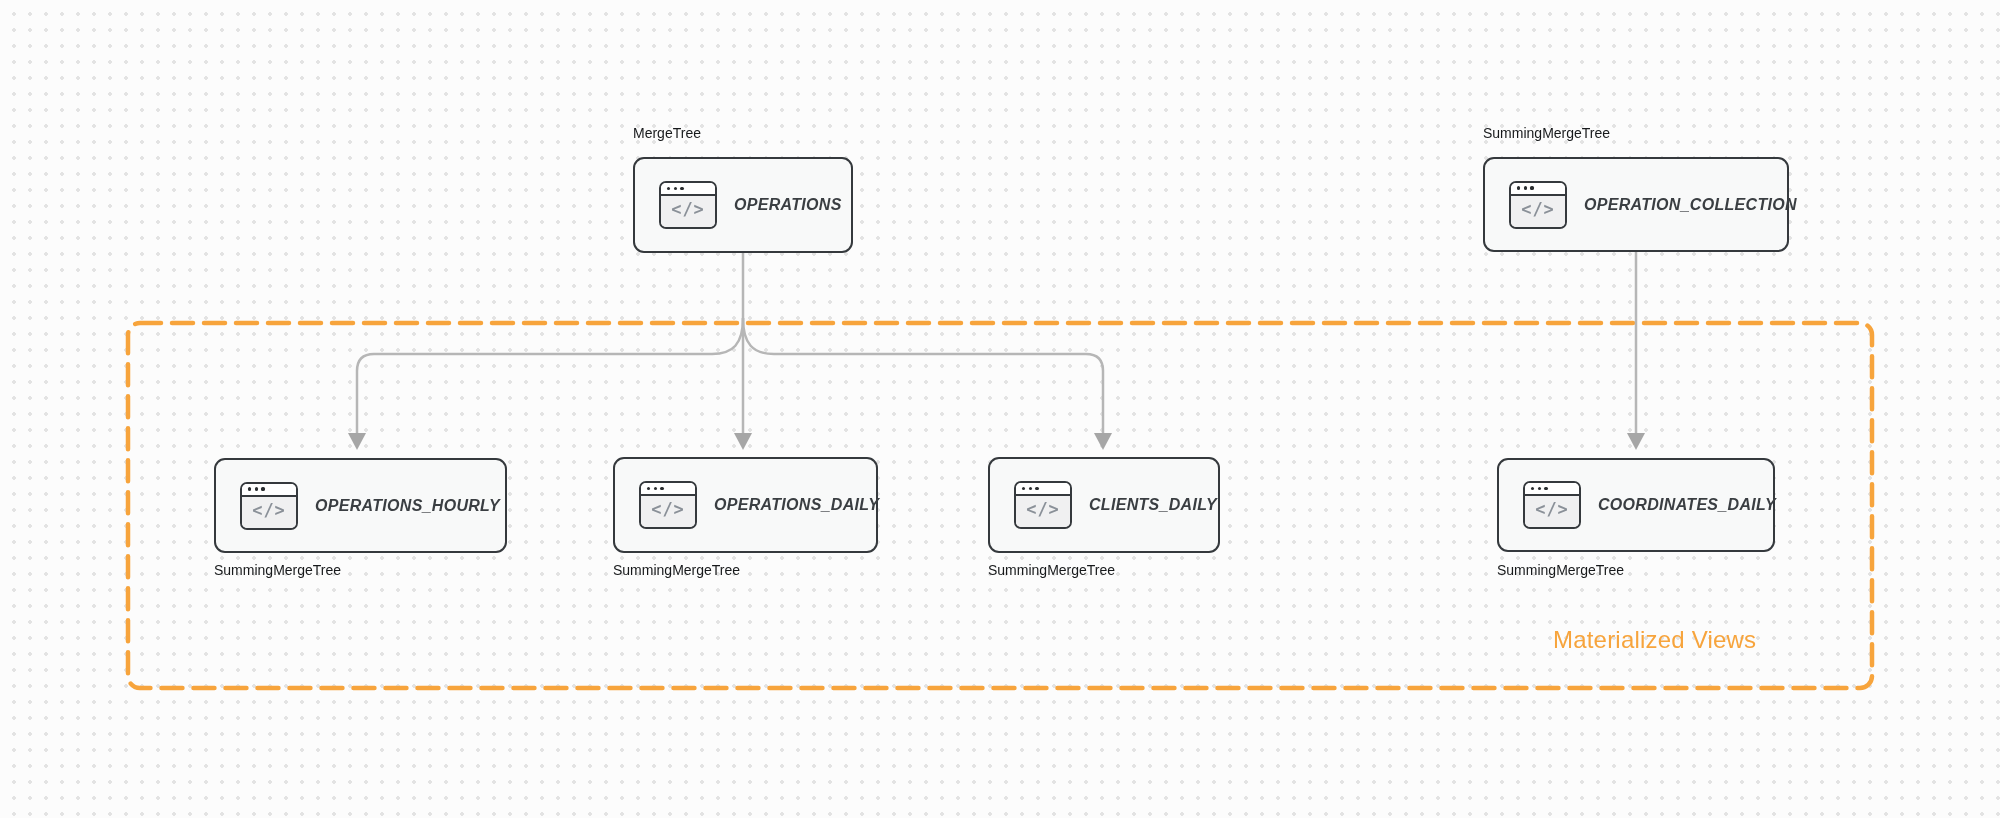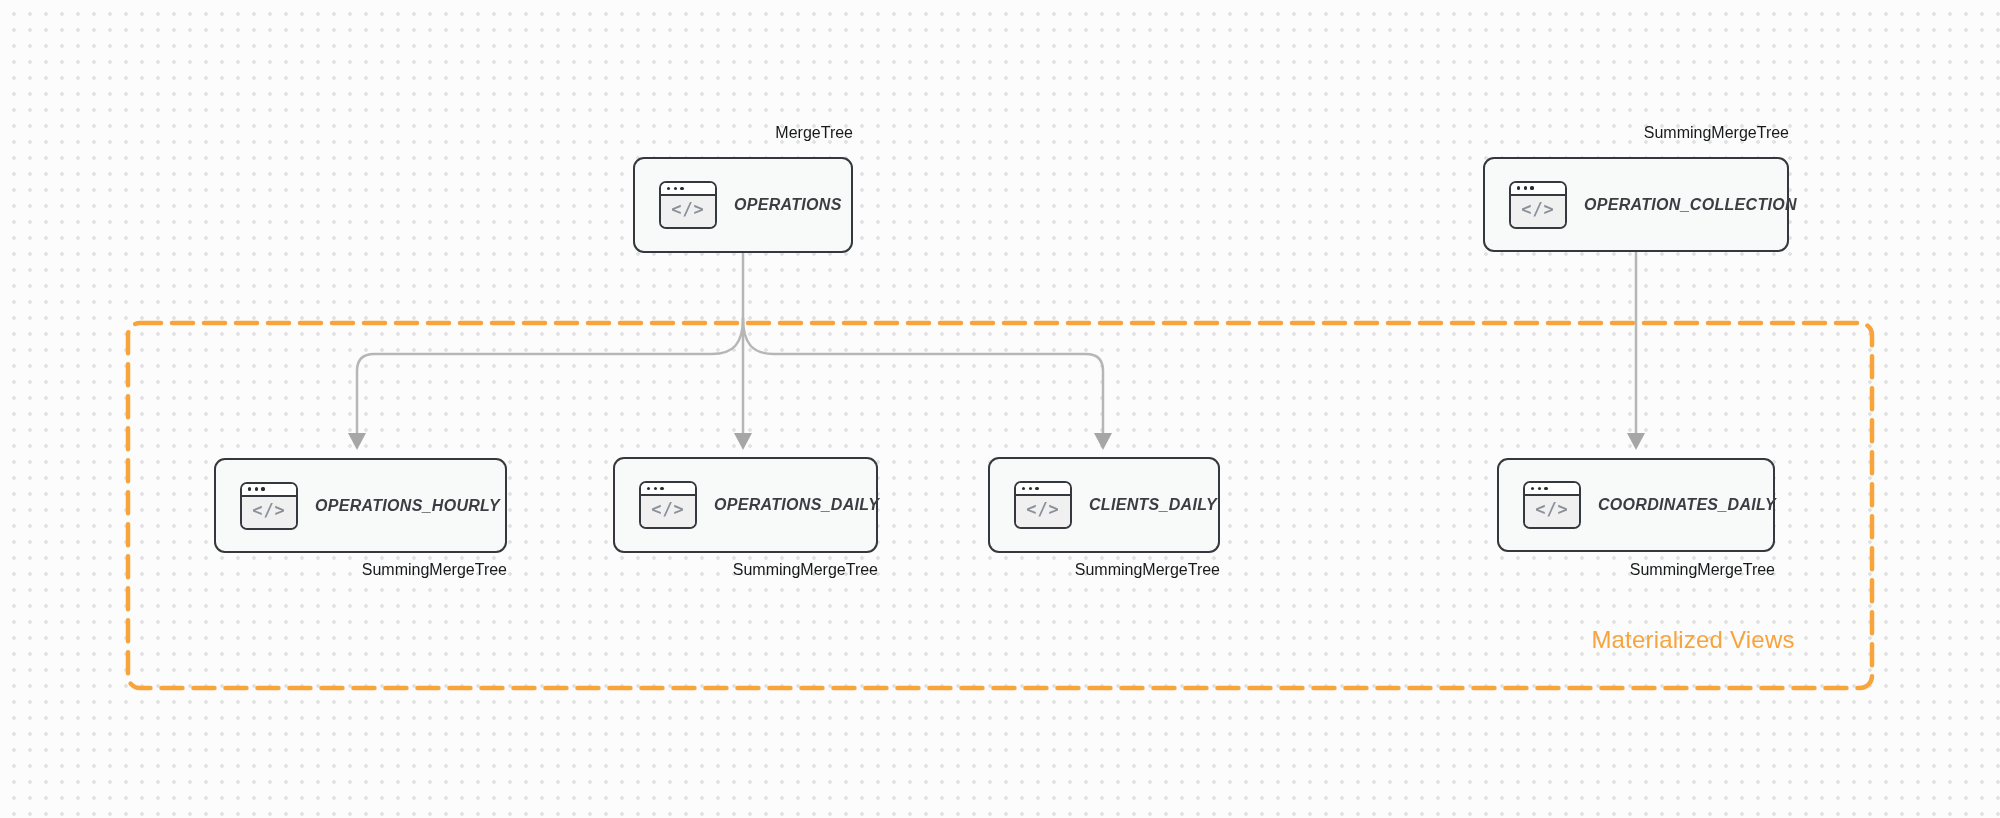--- a/index.html
+++ b/index.html
@@ -75,32 +75,32 @@
     font-size: 16px;
     letter-spacing: 0.3px;
     color: #3A3E42;
     white-space: nowrap;
     font-weight: bold;
   }
   .engine-label {
     position: absolute;
     height: 22px;
     line-height: 22px;
-    text-align: right;
-    font-size: 16px;
+    text-align: left;
+    font-size: 14px;
     color: #17191B;
     white-space: nowrap;
   }
   .group-label {
     position: absolute;
     left: 1553px; top: 625px;
     width: 280px;
     height: 30px;
     line-height: 30px;
-    text-align: center;
+    text-align: left;
     font-size: 24px;
     font-weight: 500;
     color: #F7A43C;
     letter-spacing: 0.2px;
   }
 </style>
 </head>
 <body>
 
 <div class="canvas">

